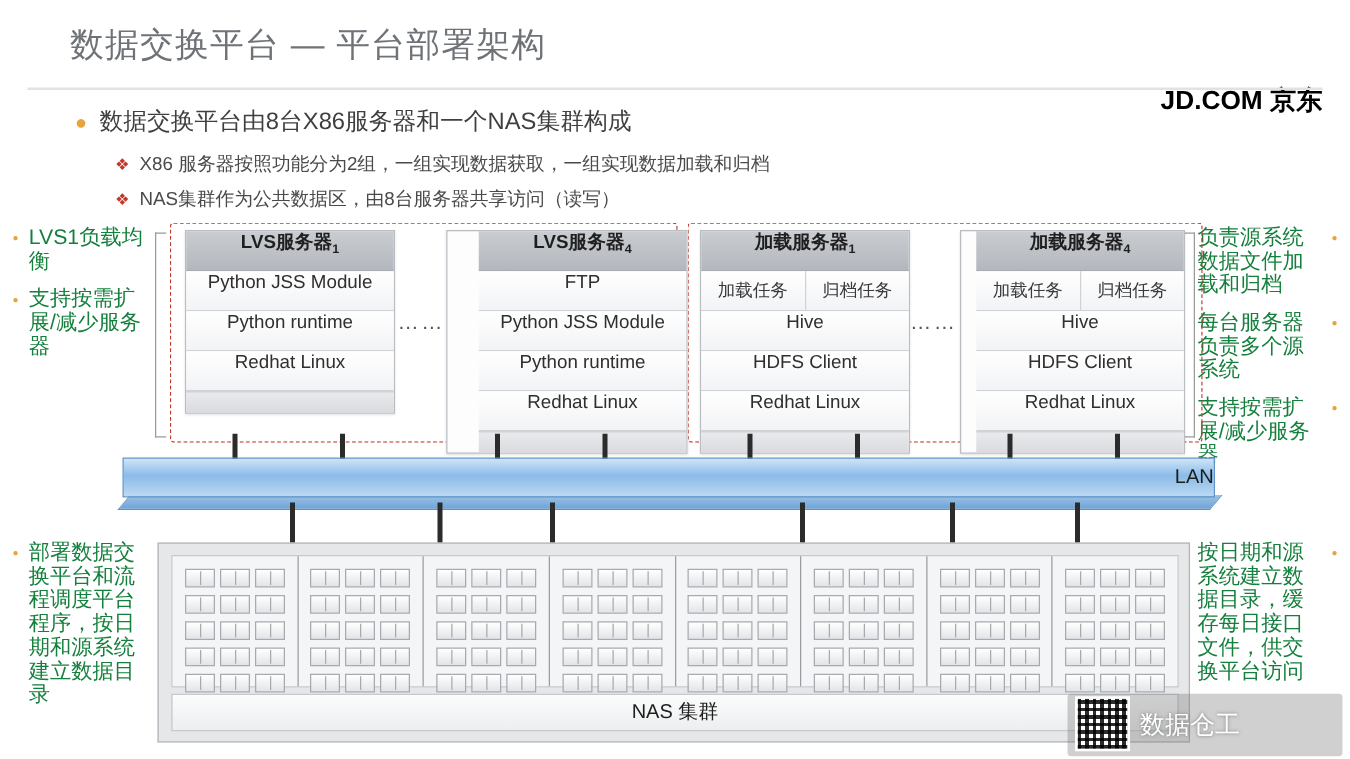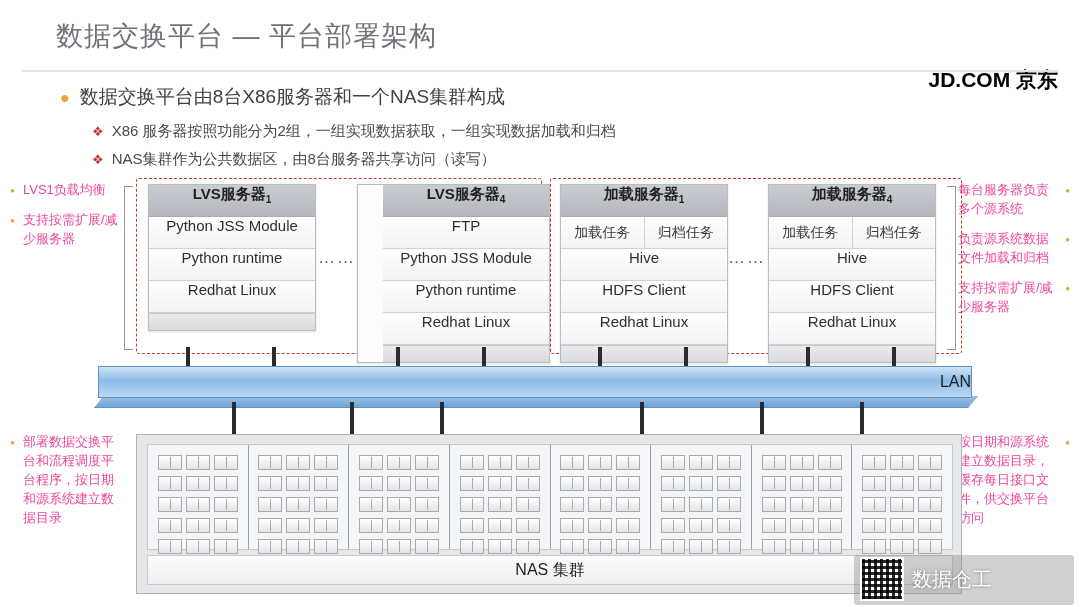--- a/index.html
+++ b/index.html
@@ -27,21 +27,21 @@
     position:absolute; left:22px; top:70px; width:1036px; height:2px;
     background:#dfe3e6;
   }
   
   .b1 { position:absolute; left:60px; top:84px; font-size:19px; color:#3f3f3f; white-space:nowrap;}
   .b1 .dot { color:#e8a33d; font-size:16px; margin-right:10px; }
   .b2 { position:absolute; font-size:15px; color:#4a4a4a; white-space:nowrap; }
   .b2 .dia { color:#c0392b; margin-right:8px; font-size:13px; }
 
   
-  .ann { position:absolute; width:112px; font-size:13px; line-height:19px; color:#ec4899; }
+  .ann { position:absolute; width:112px; font-size:17px; line-height:19px; color:#15803d; }
   .ann .row { position:relative; padding-left:13px; margin-bottom:11px; }
   .ann .row::before {
     content:"\25CF"; position:absolute; left:0; top:1px;
     color:#e8a33d; font-size:8px;
   }
   .ann.right .row { padding-left:0; padding-right:13px; text-align:left;}
   .ann.right .row::before { left:auto; right:0; top:1px; }
 
   
   .brace { position:absolute; border-color:#9a9a9a; }
@@ -92,21 +92,21 @@
     text-align:right; line-height:30px; font-size:16px; color:#1d1d1d;
   }
   .lan-shadow {
     position:absolute; left:6px; top:30px; width:872px; height:11px;
     background:linear-gradient(#9cc3e8,#6fa4d6);
     border:1px solid #5f93c6; border-top:none;
     transform:skewX(-40deg); transform-origin:top left;
   }
 
   
-  .nas { position:absolute; left:136px; top:434px; width:824px; height:158px;
+  .nas { position:absolute; left:126px; top:434px; width:824px; height:158px;
          border:1px solid #b0b4b9; background:#e6e7e9; }
   .nas-rack { position:absolute; left:10px; top:9px; width:804px; height:104px;
               background:#f4f5f6; border:1px solid #c6c9cd; display:flex; }
   .nas-col { flex:1; border-right:1px solid #9a9da1; padding:7px 4px 0 4px;
              display:flex; flex-wrap:wrap; align-content:flex-start; justify-content:center;}
   .nas-col:last-child { border-right:none; }
   .disk { width:22px; height:13px; margin:3px 2px; border:1px solid #a7abb0;
           background:linear-gradient(#ffffff,#e2e4e7); position:relative; }
   .disk::after { content:""; position:absolute; left:50%; top:1px; width:1px; height:11px; background:#a7abb0;}
   .nas-label { position:absolute; left:10px; bottom:8px; width:804px; height:28px;
@@ -143,22 +143,22 @@
   <span class="dia">❖</span><span>NAS集群作为公共数据区，由8台服务器共享访问（读写）</span>
 </div>
 
 <div class="ann" style="left:10px; top:180px;">
   <div class="row">LVS1负载均衡</div>
   <div class="row">支持按需扩展/减少服务器</div>
 </div>
 <div class="brace" style="left:124px; top:186px; width:8px; height:162px; border-left:1px solid #9a9a9a; border-top:1px solid #9a9a9a; border-bottom:1px solid #9a9a9a;"></div>
 
 <div class="ann right" style="right:10px; top:180px;">
+  <div class="row">负责源系统数据文件加载和归档</div>
   <div class="row">每台服务器负责多个源系统</div>
-  <div class="row">负责源系统数据文件加载和归档</div>
   <div class="row">支持按需扩展/减少服务器</div>
 </div>
 <div class="brace" style="right:124px; top:186px; width:8px; height:162px; border-right:1px solid #9a9a9a; border-top:1px solid #9a9a9a; border-bottom:1px solid #9a9a9a;"></div>
 
 <div class="ann" style="left:10px; top:432px;">
   <div class="row">部署数据交换平台和流程调度平台程序，按日期和源系统建立数据目录</div>
 </div>
 
 <div class="ann right" style="right:10px; top:432px;">
   <div class="row">按日期和源系统建立数据目录，缓存每日接口文件，供交换平台访问</div>
@@ -190,21 +190,21 @@
   <div class="split">
     <div>加载任务</div>
     <div>归档任务</div>
   </div>
   <div class="cell">Hive</div>
   <div class="cell">HDFS Client</div>
   <div class="cell">Redhat Linux</div>
   <div class="foot"></div>
 </div>
 
-<div class="srv" style="left:768px; top:184px;">
+<div class="srv" style="left:768px; top:184px;padding-left:12px;">
   <div class="cell head"><span>加载服务器</span><span class="sub">4</span></div>
   <div class="split">
     <div>加载任务</div>
     <div>归档任务</div>
   </div>
   <div class="cell">Hive</div>
   <div class="cell">HDFS Client</div>
   <div class="cell">Redhat Linux</div>
   <div class="foot"></div>
 </div>

